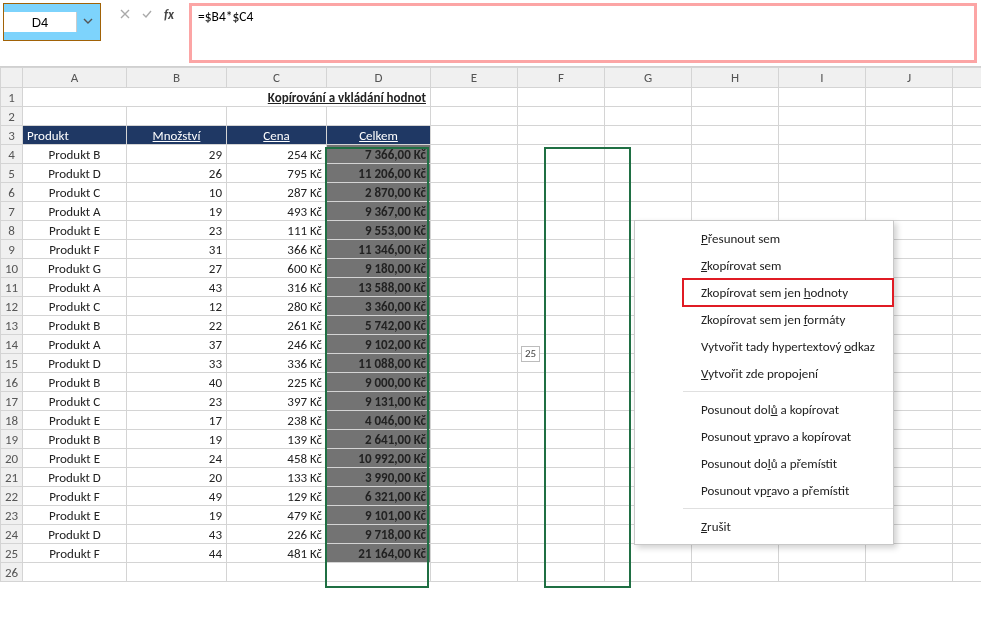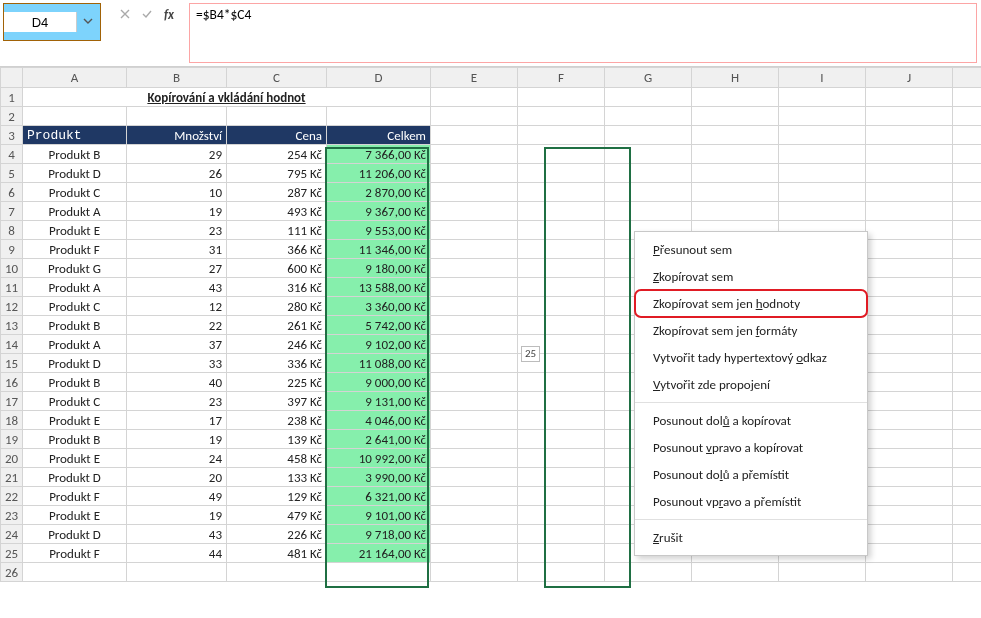--- a/index.html
+++ b/index.html
@@ -58,21 +58,21 @@
     height: 20px;
     display: flex;
     align-items: center;
     justify-content: center;
     color: #888;
     cursor: pointer;
   }
   .fx-btn.fx { font-style: italic; color: #444; font-weight: 600; }
   .formula-input {
     flex: 1;
-    border: 1px solid #fca5a5;
+    border: 3px solid #fca5a5;
     height: 60px;
     padding: 2px 6px;
     font-size: 13.5px;
     background: #fff;
     resize: none;
     outline: none;
     font-family: inherit;
   }
   
   .sheet-wrap { position: relative; }
@@ -108,33 +108,34 @@
     width: 20px;
   }
   .col-A { width: 104px; }
   .col-B { width: 100px; }
   .col-C { width: 100px; }
   .col-D { width: 104px; }
   .col-rest { width: 87px; }
   .title-cell {
     font-weight: 700;
     text-decoration: underline;
-    text-align: center;
+    text-align: right;
   }
   .hdr-cell {
     background: #1f3864;
     color: #fff;
     font-weight: 400;
   }
-  .hdr-cell.left { text-align: left; font-family: Liberation Mono, monospace; }
-  .hdr-cell.right { text-align: right; }
+  .hdr-cell.left { text-align: left; }
+  .hdr-cell.right { text-align: center; text-decoration: underline; }
   .num { text-align: right; }
   .txt { text-align: center; }
   .sel-col {
-    background: #86efac;
+    background: #737373;
+    font-weight: bold;
   }
   .sel-range-border {
     position: absolute;
     border: 2px solid #1f6f43;
     pointer-events: none;
   }
   .target-border {
     position: absolute;
     border: 2px solid #1f6f43;
     pointer-events: none;
@@ -160,21 +161,20 @@
     z-index: 50;
   }
   .context-menu .item {
     padding: 6px 18px;
     cursor: pointer;
     color: #222;
   }
   .context-menu .item.highlighted {
     outline: 2px solid #e01b24;
     outline-offset: -1px;
-    border-radius: 6px;
   }
   .context-menu hr {
     border: none;
     border-top: 1px solid #e0e0e0;
     margin: 4px 0;
   }
   .u { text-decoration: underline; }
 </style>
 </head>
 <body>
@@ -600,21 +600,21 @@
         </tr>
       </tbody>
   </table>
 
   <div class="sel-range-border" style="left:325px; top:80px; width:104px; height:441px;"></div>
 
   <div class="target-border" style="left:544px; top:80px; width:87px; height:441px;"></div>
 
   <div class="drag-hint" style="left:521px; top:279px;">25</div>
 
-  <div class="context-menu" id="ctx-menu" style="left:634px; top:164px;">
+  <div class="context-menu" id="ctx-menu" style="left:634px; top:153px;padding-left:48px;">
       <div class="item"><span class="u">P</span>řesunout sem</div>
       <div class="item"><span class="u">Z</span>kopírovat sem</div>
       <div class="item highlighted">Zkopírovat sem jen <span class="u">h</span>odnoty</div>
       <div class="item">Zkopírovat sem jen <span class="u">f</span>ormáty</div>
       <div class="item">Vytvořit tady hypertextový <span class="u">o</span>dkaz</div>
       <div class="item"><span class="u">V</span>ytvořit zde propojení</div>
       <hr>
       <div class="item">Posunout dol<span class="u">ů</span> a kopírovat</div>
       <div class="item">Posunout <span class="u">v</span>pravo a kopírovat</div>
       <div class="item">Posunout do<span class="u">l</span>ů a přemístit</div>

